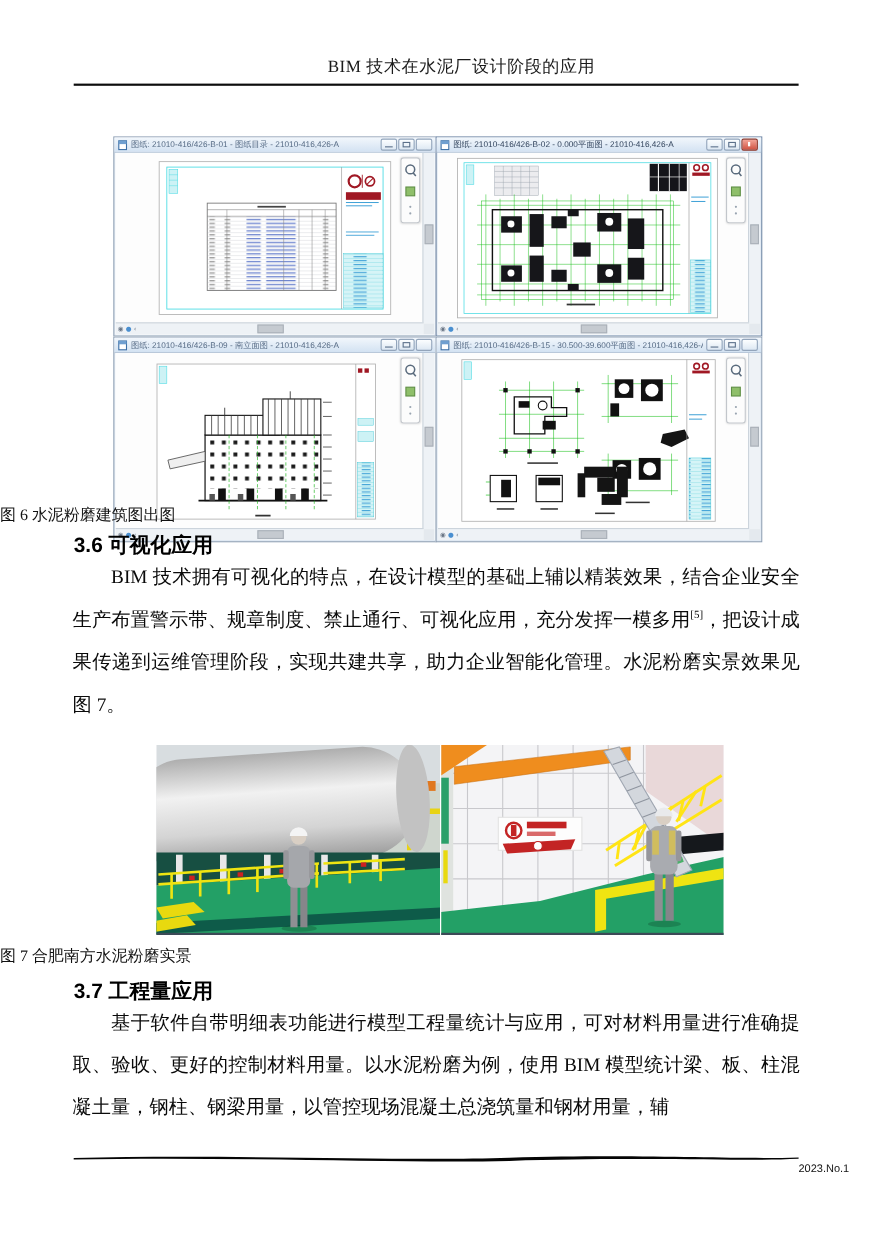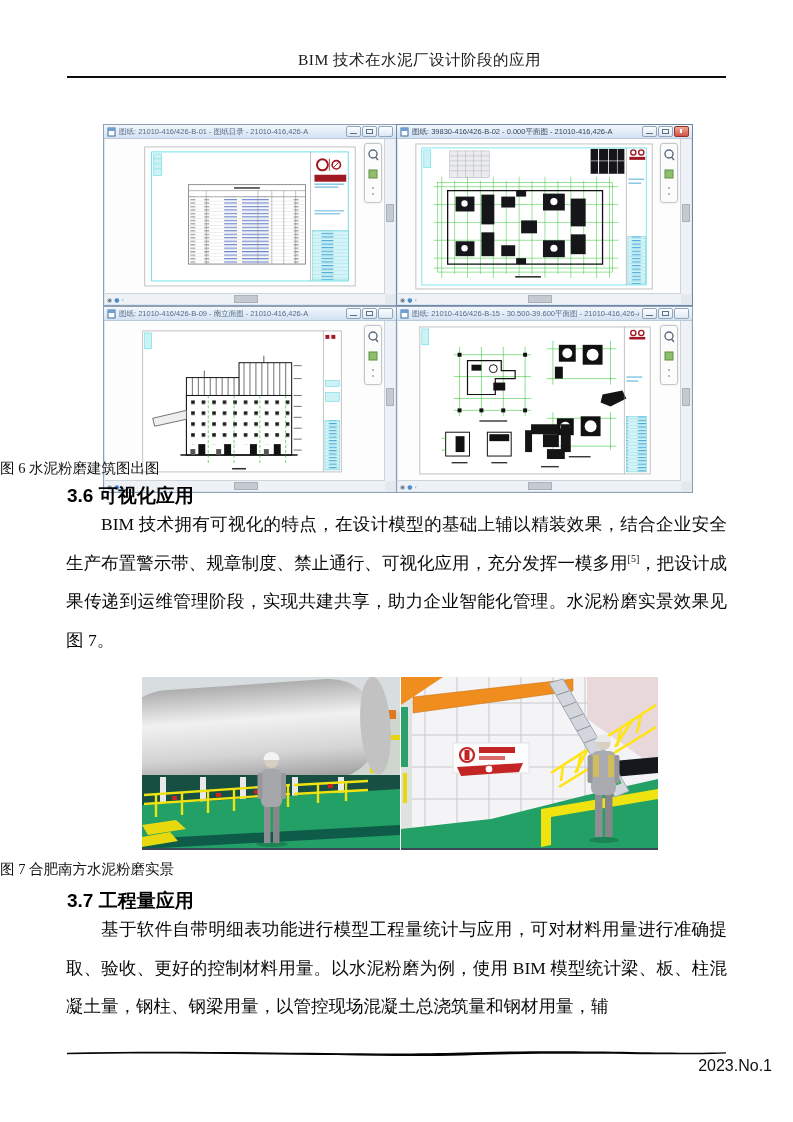--- a/index.html
+++ b/index.html
@@ -41,21 +41,21 @@
   .para{position:absolute;left:66px;width:661px;margin:0;font-size:17.5px;line-height:38.6px;
         text-align:justify;text-indent:2em;color:#0a0a0a;}
   .para sup{font-size:10px;line-height:0;}
   
   .photo{position:absolute;overflow:hidden;}
   
   .f-bar{position:absolute;top:1048px;left:66px;width:661px;height:10px;}
   .f-num{position:absolute;top:1057px;left:0;width:100%;text-align:center;
          font-family:"Liberation Sans","DejaVu Sans",sans-serif;font-size:12px;color:#111;}
   .f-issue{position:absolute;top:1057px;right:67px;
-           font-family:"Liberation Sans","DejaVu Sans",sans-serif;font-size:16px;color:#111;}
+           font-family:"Liberation Sans","DejaVu Sans",sans-serif;font-size:10px;color:#111;}
 </style>
 </head>
 <body>
 
 <div class="page">
 
   <div class="hdr-title">BIM 技术在水泥厂设计阶段的应用</div>
   <div class="hdr-rule"></div>
 
   <div class="win" style="left:103px;top:88px;width:292px;height:180px;">
@@ -140,21 +140,21 @@
       <div class="corner"></div>
     </div>
   </div>
 
   <div class="win" style="left:396px;top:88px;width:295px;height:180px;border-color:#6f87a6;">
     <div class="tbar">
       <svg width="9" height="10">
           <rect x="1" y="1" width="7" height="8" fill="#fff" stroke="#3a6ea5" stroke-width="1"></rect>
           <rect x="1" y="1" width="7" height="3" fill="#6f9fd0"></rect>
         </svg>
-      <span class="ttl" style="color:#33455e;">图纸: 39830-416/426-B-02 - 0.000平面图 - 21010-416,426-A</span>
+      <span class="ttl" style="color:#33455e;">图纸: 21010-416/426-B-02 - 0.000平面图 - 21010-416,426-A</span>
       <span class="wbtns">
           <span class="wbtn min"></span>
           <span class="wbtn max"></span>
           <span class="wbtn cls active"></span>
         </span>
     </div>
     <div class="wbody">
       <svg class="draw" viewBox="0 0 285 157" preserveAspectRatio="none">
         <defs>
           <pattern id="cy2" width="18" height="3.6" patternUnits="userSpaceOnUse">

